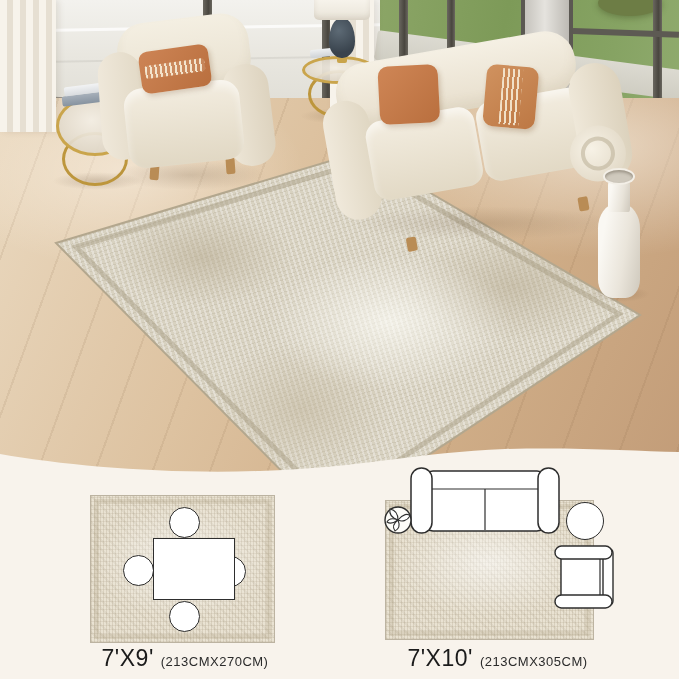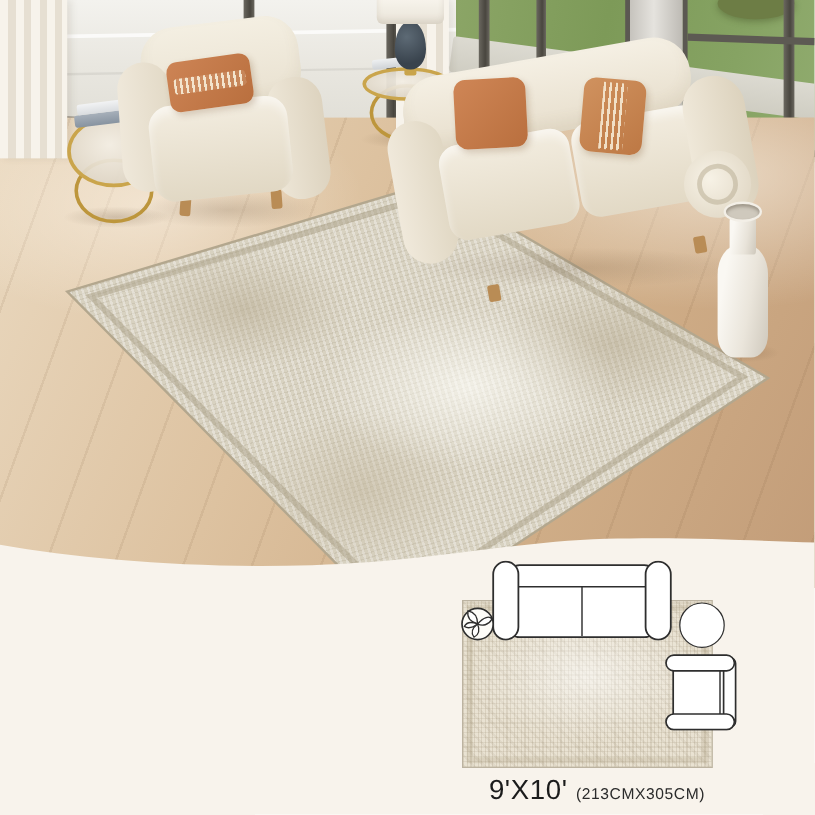--- a/index.html
+++ b/index.html
@@ -254,20 +254,33 @@
       <div class="vase-body"></div>
       <div class="vase-neck"></div>
       <div class="vase-mouth"></div>
     </div>
 
     <svg class="wave" viewBox="0 0 679 60" preserveAspectRatio="none">
       <path d="M0,24 C70,36 160,44 260,41 C360,38 420,22 505,19 C575,17 635,21 679,22 L679,61 L0,61 Z" fill="#f8f3ec"></path>
     </svg>
   </div>
 
+  <div class="diagram-left">
+    <div class="rug-tex dl-rug">
+      <div class="chair-circle cc-top"></div>
+      <div class="chair-circle cc-left"></div>
+      <div class="chair-circle cc-right"></div>
+      <div class="chair-circle cc-bottom"></div>
+      <div class="square-table"></div>
+    </div>
+    <div class="size-label">
+      <span class="size">7'X9'</span>
+      <span class="dims">(213CMX270CM)</span>
+    </div>
+  </div>
 
   <div class="diagram-right">
     <div class="rug-tex dr-rug"></div>
 
     <svg class="dr-sofa" viewBox="0 0 150 67">
       <rect x="14" y="4" width="122" height="60" rx="9" fill="#ffffff" stroke="#2e2e2e" stroke-width="1.5"></rect>
       <line x1="20" y1="22" x2="130" y2="22" stroke="#2e2e2e" stroke-width="1.2"></line>
       <line x1="75" y1="22" x2="75" y2="63" stroke="#2e2e2e" stroke-width="1.2"></line>
       <rect x="1" y="1" width="21" height="65" rx="10.5" fill="#ffffff" stroke="#2e2e2e" stroke-width="1.5"></rect>
       <rect x="128" y="1" width="21" height="65" rx="10.5" fill="#ffffff" stroke="#2e2e2e" stroke-width="1.5"></rect>
@@ -285,18 +298,18 @@
 
     <svg class="dr-armchair" viewBox="0 0 62 64">
       <rect x="7" y="10" width="47" height="44" fill="#ffffff" stroke="#2e2e2e" stroke-width="1.4"></rect>
       <line x1="46" y1="10" x2="46" y2="54" stroke="#2e2e2e" stroke-width="1.2"></line>
       <rect x="49" y="3" width="10" height="58" rx="5" fill="#ffffff" stroke="#2e2e2e" stroke-width="1.4"></rect>
       <rect x="1" y="1" width="57" height="13" rx="6.5" fill="#ffffff" stroke="#2e2e2e" stroke-width="1.4"></rect>
       <rect x="1" y="50" width="57" height="13" rx="6.5" fill="#ffffff" stroke="#2e2e2e" stroke-width="1.4"></rect>
     </svg>
 
     <div class="size-label">
-      <span class="size">9'X10'</span>
+      <span class="size">7'X10'</span>
       <span class="dims">(213CMX305CM)</span>
     </div>
   </div>
 
 </div>
 
 </body></html>

